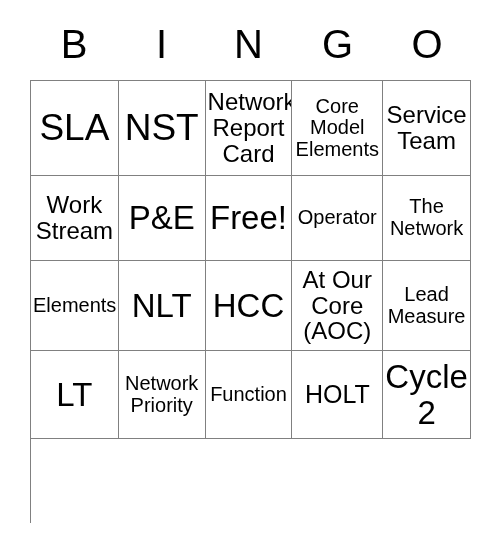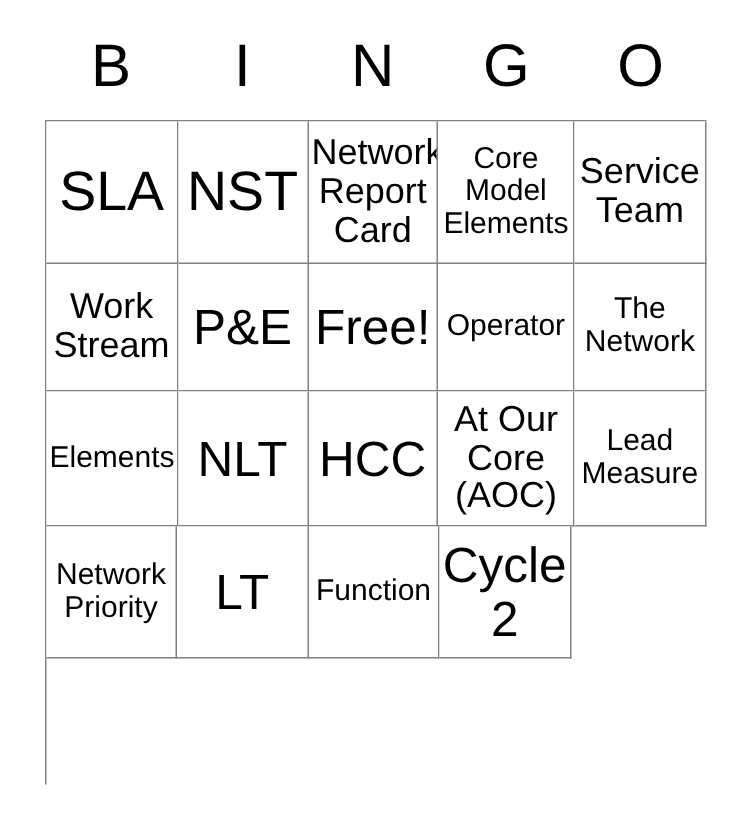--- a/index.html
+++ b/index.html
@@ -162,28 +162,31 @@
         </div>
       <div class="cell c-3">
           <span class="cell-text sz-sm">At Our Core (AOC)</span>
         </div>
       <div class="cell c-4">
           <span class="cell-text sz-xs">Lead Measure</span>
         </div>
     </div>
 
     <div class="grid-row r-4">
+      <div class="cell c-0">
+          <span class="cell-text sz-lg">LT</span>
+        </div>
       <div class="cell c-1">
           <span class="cell-text sz-xs">Network Priority</span>
         </div>
-      <div class="cell c-0">
-          <span class="cell-text sz-lg">LT</span>
-        </div>
       <div class="cell c-2">
           <span class="cell-text sz-xs">Function</span>
+        </div>
+      <div class="cell c-3">
+          <span class="cell-text sz-md">HOLT</span>
         </div>
       <div class="cell c-4">
           <span class="cell-text sz-lg">Cycle 2</span>
         </div>
     </div>
 
   </div>
 </div>
 
 </body></html>

